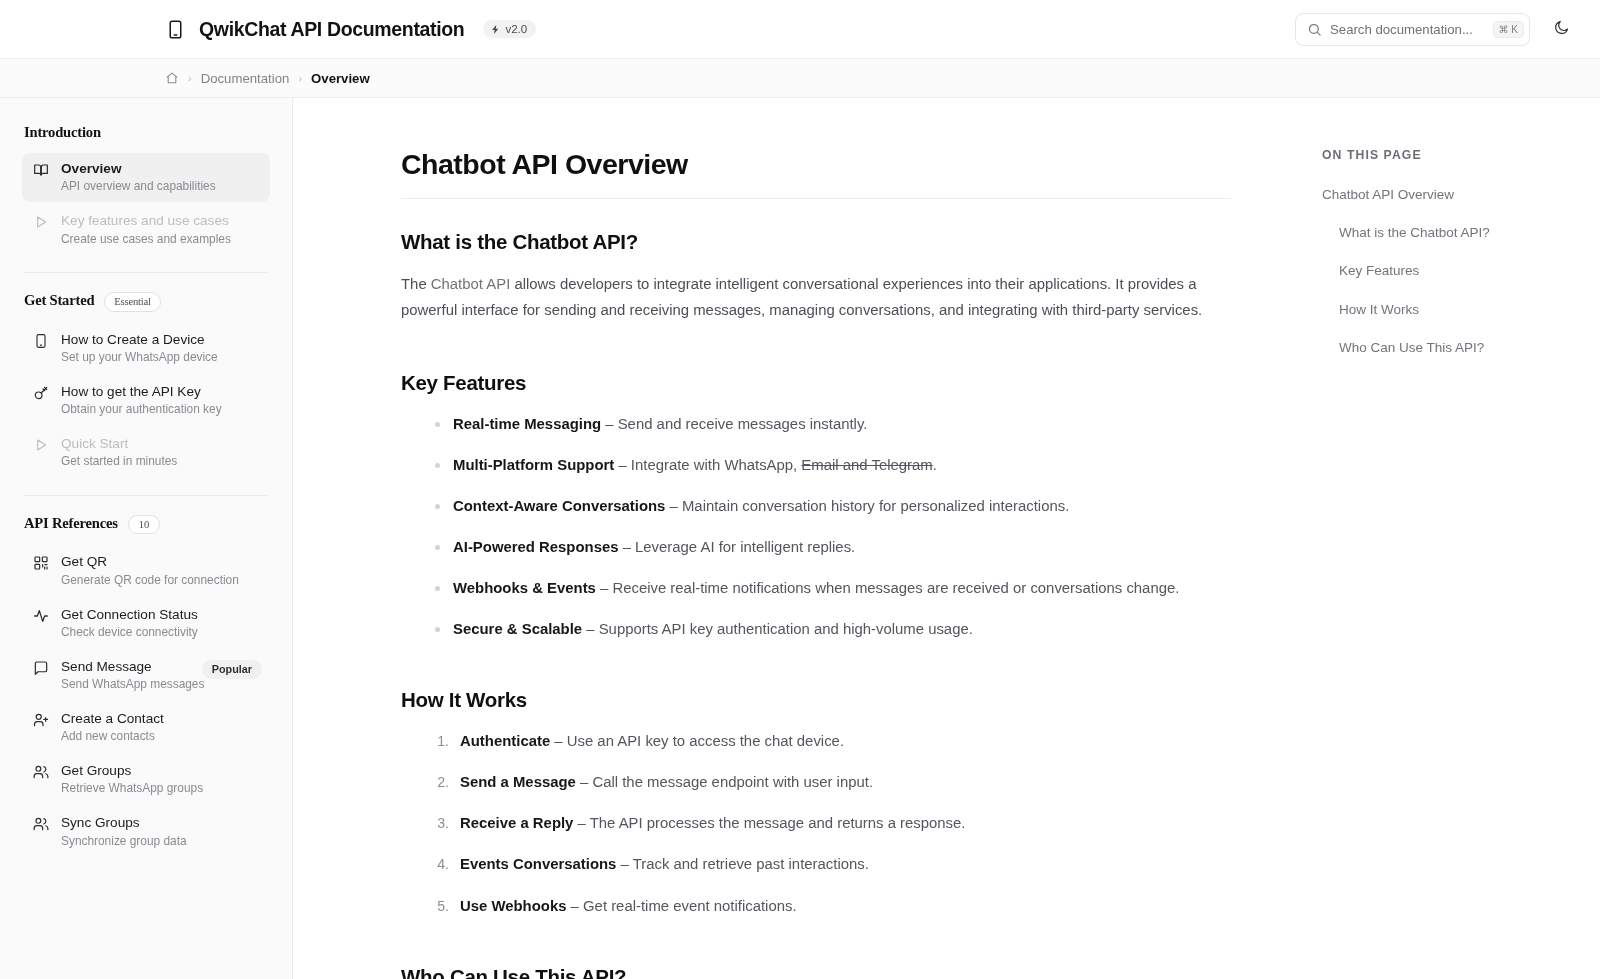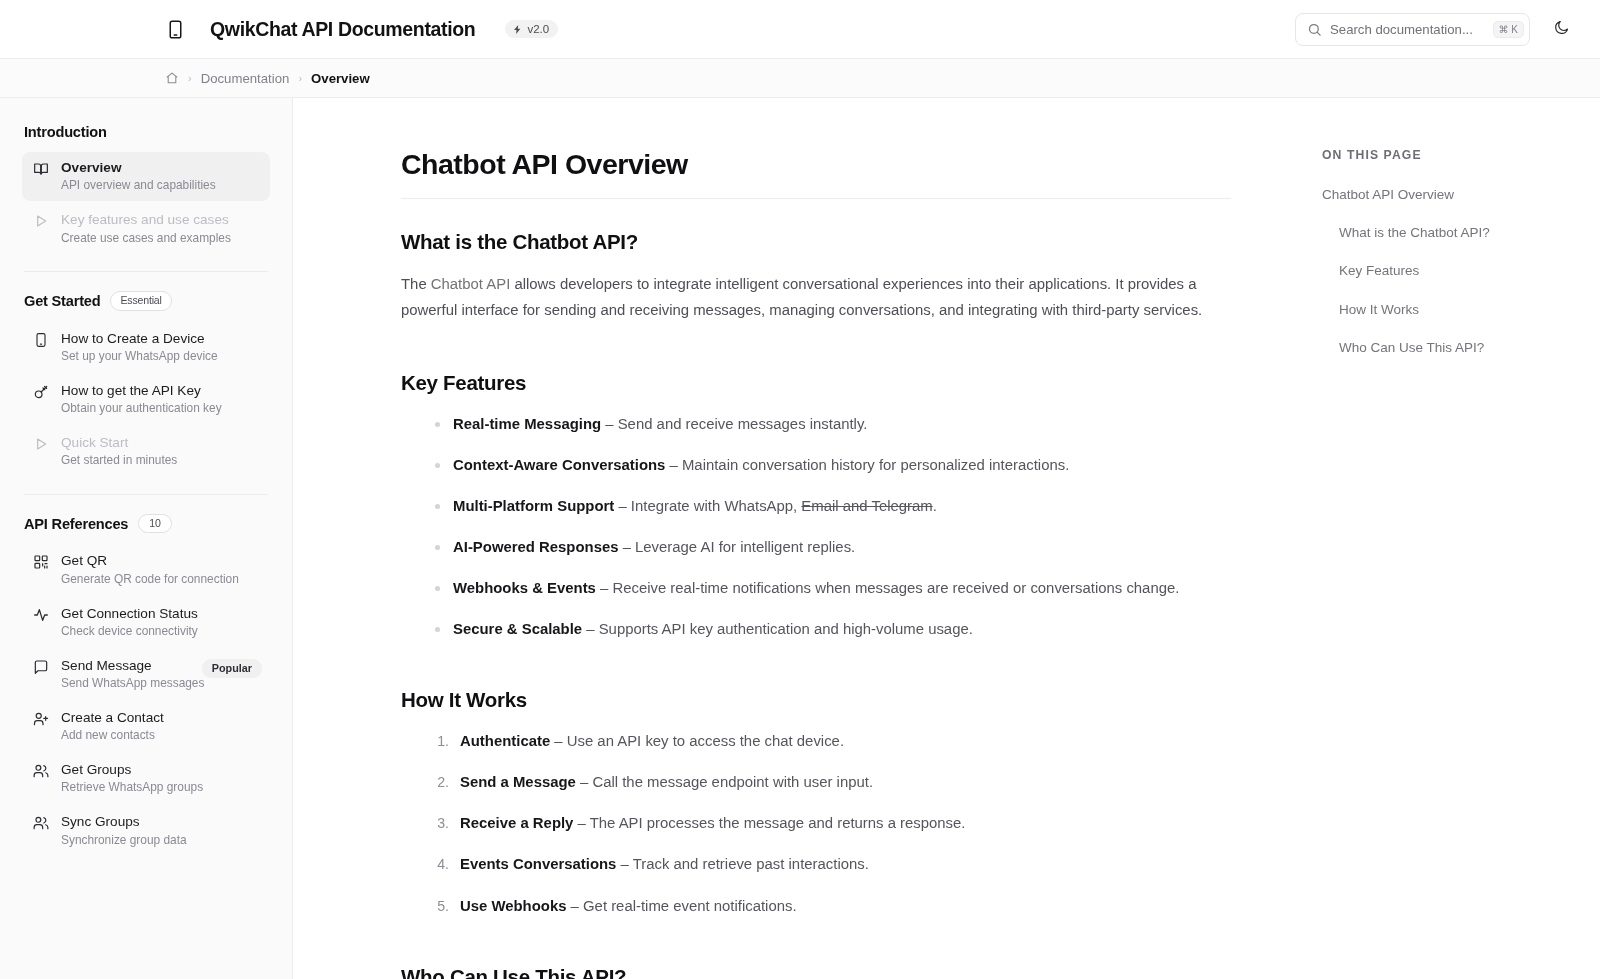--- a/index.html
+++ b/index.html
@@ -18,21 +18,21 @@
     height: 59px;
     display: flex;
     align-items: center;
     background: #ffffff;
     border-bottom: 1px solid #ececed;
     position: relative;
   }
   .brand {
     display: flex;
     align-items: center;
-    gap: 24px;
+    gap: 13px;
     margin-left: 165px;
   }
   .brand-icon { display: flex; align-items: center; color: #18181b; }
   .brand-title {
     font-size: 19.5px;
     font-weight: bold;
     letter-spacing: -0.35px;
     color: #121214;
     white-space: nowrap;
   }
@@ -127,27 +127,28 @@
     flex: 0 0 293px;
     background: #fafafa;
     border-right: 1px solid #ececed;
     padding: 26px 22px 0 22px;
     overflow: hidden;
     position: relative;
   }
   .side-group { margin-bottom: 6px; }
   .group-head {
     display: flex;
-    align-items: center;
+    align-items: flex-start;
     gap: 10px;
     font-size: 14.6px;
     font-weight: bold;
     color: #121214;
     letter-spacing: -0.2px;
     margin: 0 0 12px 2px;
+    font-family: Liberation Serif, serif;
   }
   .badge-outline {
     font-size: 10.6px;
     font-weight: normal;
     color: #4d4d55;
     border: 1px solid #e1e1e4;
     border-radius: 10px;
     padding: 2px 9px;
     background: #ffffff;
     line-height: 1.25;
@@ -536,22 +537,22 @@
       <div class="title-rule"></div>
 
       <h2 class="sec">What is the Chatbot API?</h2>
       <p class="body">
         <span>The </span><b>Chatbot API</b><span> allows developers to integrate intelligent conversational experiences into their applications. It provides a powerful interface for sending and receiving messages, managing conversations, and integrating with third-party services.</span>
       </p>
 
       <h2 class="sec spaced">Key Features</h2>
       <ul class="feat" id="feature-list">
           <li><b>Real-time Messaging</b> – Send and receive messages instantly.</li>
+          <li><b>Multi-Platform Support</b> – Integrate with WhatsApp, <s>Email and Telegram</s>.</li>
           <li><b>Context-Aware Conversations</b> – Maintain conversation history for personalized interactions.</li>
-          <li><b>Multi-Platform Support</b> – Integrate with WhatsApp, <s>Email and Telegram</s>.</li>
           <li><b>AI-Powered Responses</b> – Leverage AI for intelligent replies.</li>
           <li><b>Webhooks &amp; Events</b> – Receive real-time notifications when messages are received or conversations change.</li>
           <li><b>Secure &amp; Scalable</b> – Supports API key authentication and high-volume usage.</li>
         </ul>
 
       <h2 class="sec spaced">How It Works</h2>
       <ol class="steps" id="steps-list">
           <li><b>Authenticate</b> – Use an API key to access the chat device.</li>
           <li><b>Send a Message</b> – Call the message endpoint with user input.</li>
           <li><b>Receive a Reply</b> – The API processes the message and returns a response.</li>

